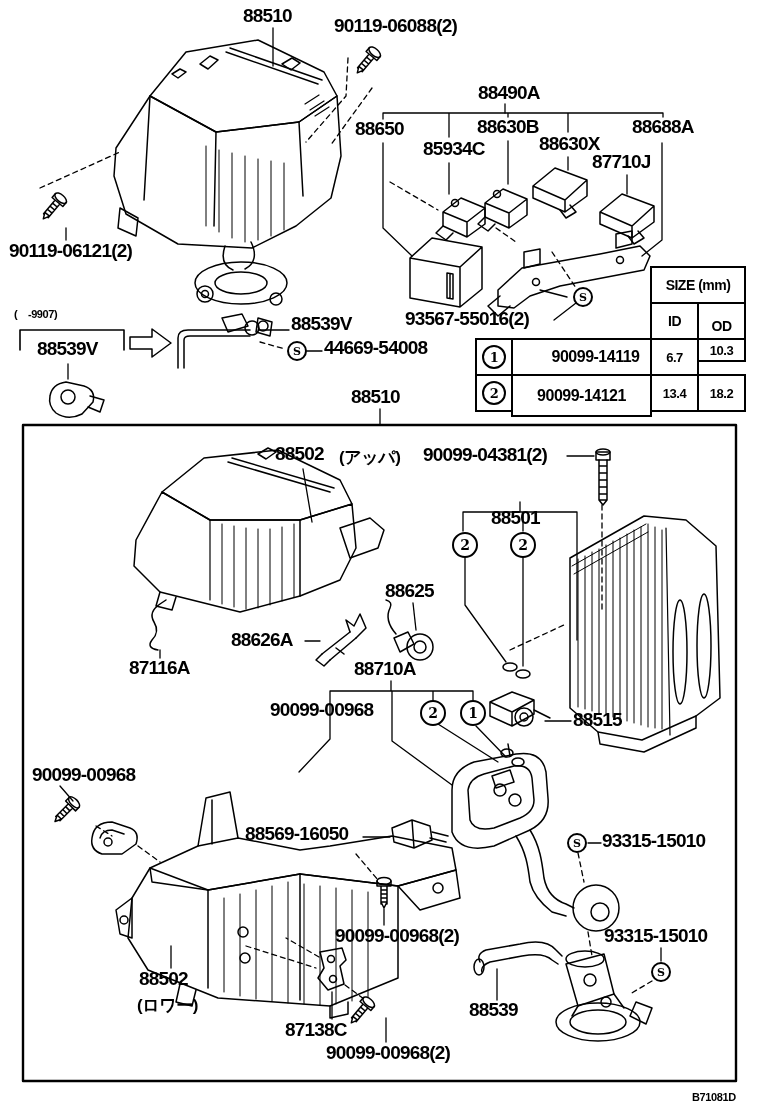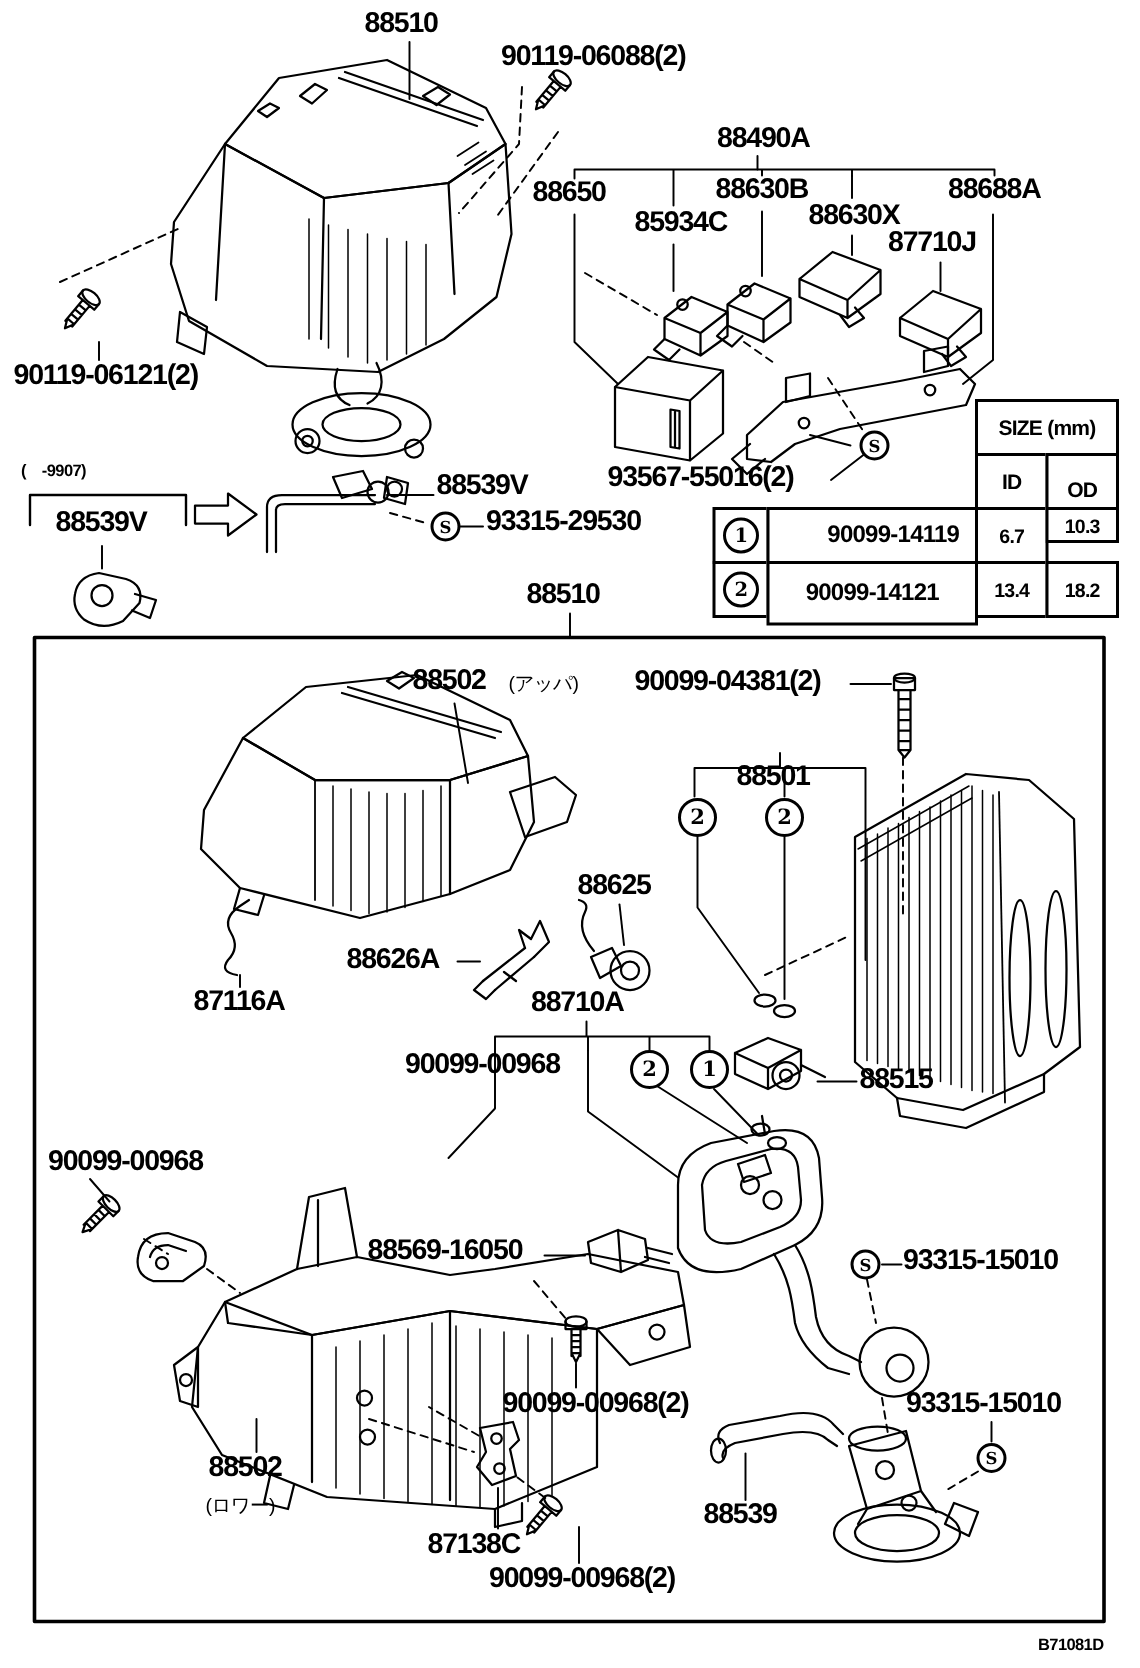--- a/index.html
+++ b/index.html
@@ -2,21 +2,21 @@
 <html><head>
 <meta charset="utf-8">
 <style>
   html,body{margin:0;padding:0;background:#fff;}
   #stage{position:relative;width:760px;height:1112px;background:#fff;overflow:hidden;
          font-family:"Liberation Sans",sans-serif;color:#000;}
   #art{position:absolute;left:0;top:0;}
   .pn{position:absolute;font:700 19px "Liberation Sans",sans-serif;letter-spacing:-0.8px;
       white-space:pre;color:#000;line-height:1;}
   .pn-md{font-size:11px;letter-spacing:-0.4px;}
-  .pn-sm{font-size:13px;letter-spacing:-0.4px;font-weight:400;}
+  .pn-sm{font-size:17px;letter-spacing:-0.4px;font-weight:700;}
   .ncirc{position:absolute;width:26px;height:26px;border:2px solid #000;border-radius:50%;
          box-sizing:border-box;display:flex;align-items:center;justify-content:center;
          font:700 14px "DejaVu Serif",serif;background:#fff;line-height:1;}
   .scirc{position:absolute;width:20px;height:20px;border:2px solid #000;border-radius:50%;
          box-sizing:border-box;display:flex;align-items:center;justify-content:center;
          font:700 11px "DejaVu Serif",serif;background:#fff;line-height:1;}
   .tcell{position:absolute;border:2px solid #000;box-sizing:border-box;background:#fff;
          display:flex;align-items:center;justify-content:center;
          font:700 16px "Liberation Sans",sans-serif;letter-spacing:-0.5px;}
   .tcell.hd{font-size:14px;}
@@ -289,35 +289,35 @@
       <path d="M588,932 L592,956"></path>
       <path d="M652,981 L630,994"></path>
       <path d="M96,826 L112,836 M138,846 L160,862"></path>
       <path d="M356,854 L378,880"></path>
       <path d="M246,946 L316,968"></path>
       <path d="M319,957 L286,938 M345,985 L364,999"></path>
     </g>
   </svg>
 
   <div class="pn" style="left:243px;top:6px">88510</div>
-  <div class="pn" style="left:334px;top:28px">90119-06088(2)</div>
+  <div class="pn" style="left:334px;top:16px">90119-06088(2)</div>
   <div class="pn" style="left:478px;top:83px">88490A</div>
   <div class="pn" style="left:355px;top:119px">88650</div>
   <div class="pn" style="left:477px;top:117px">88630B</div>
   <div class="pn" style="left:632px;top:117px">88688A</div>
   <div class="pn" style="left:423px;top:139px">85934C</div>
   <div class="pn" style="left:539px;top:134px">88630X</div>
   <div class="pn" style="left:592px;top:152px">87710J</div>
   <div class="pn" style="left:9px;top:241px">90119-06121(2)</div>
   <div class="pn" style="left:405px;top:309px">93567-55016(2)</div>
 
   <div class="pn pn-md" style="left:14px;top:309px">(    -9907)</div>
   <div class="pn" style="left:37px;top:339px">88539V</div>
   <div class="pn" style="left:291px;top:314px">88539V</div>
-  <div class="pn" style="left:324px;top:338px">93315-29530</div>
+  <div class="pn" style="left:324px;top:338px">44669-54008</div>
 
   <div class="pn" style="left:351px;top:387px">88510</div>
   <div class="pn" style="left:275px;top:444px">88502</div>
   <div class="pn pn-sm" style="left:339px;top:449px">(アッパ)</div>
   <div class="pn" style="left:423px;top:445px">90099-04381(2)</div>
   <div class="pn" style="left:491px;top:508px">88501</div>
   <div class="pn" style="left:385px;top:581px">88625</div>
   <div class="pn" style="left:231px;top:630px">88626A</div>
   <div class="pn" style="left:129px;top:658px">87116A</div>
   <div class="pn" style="left:354px;top:659px">88710A</div>

